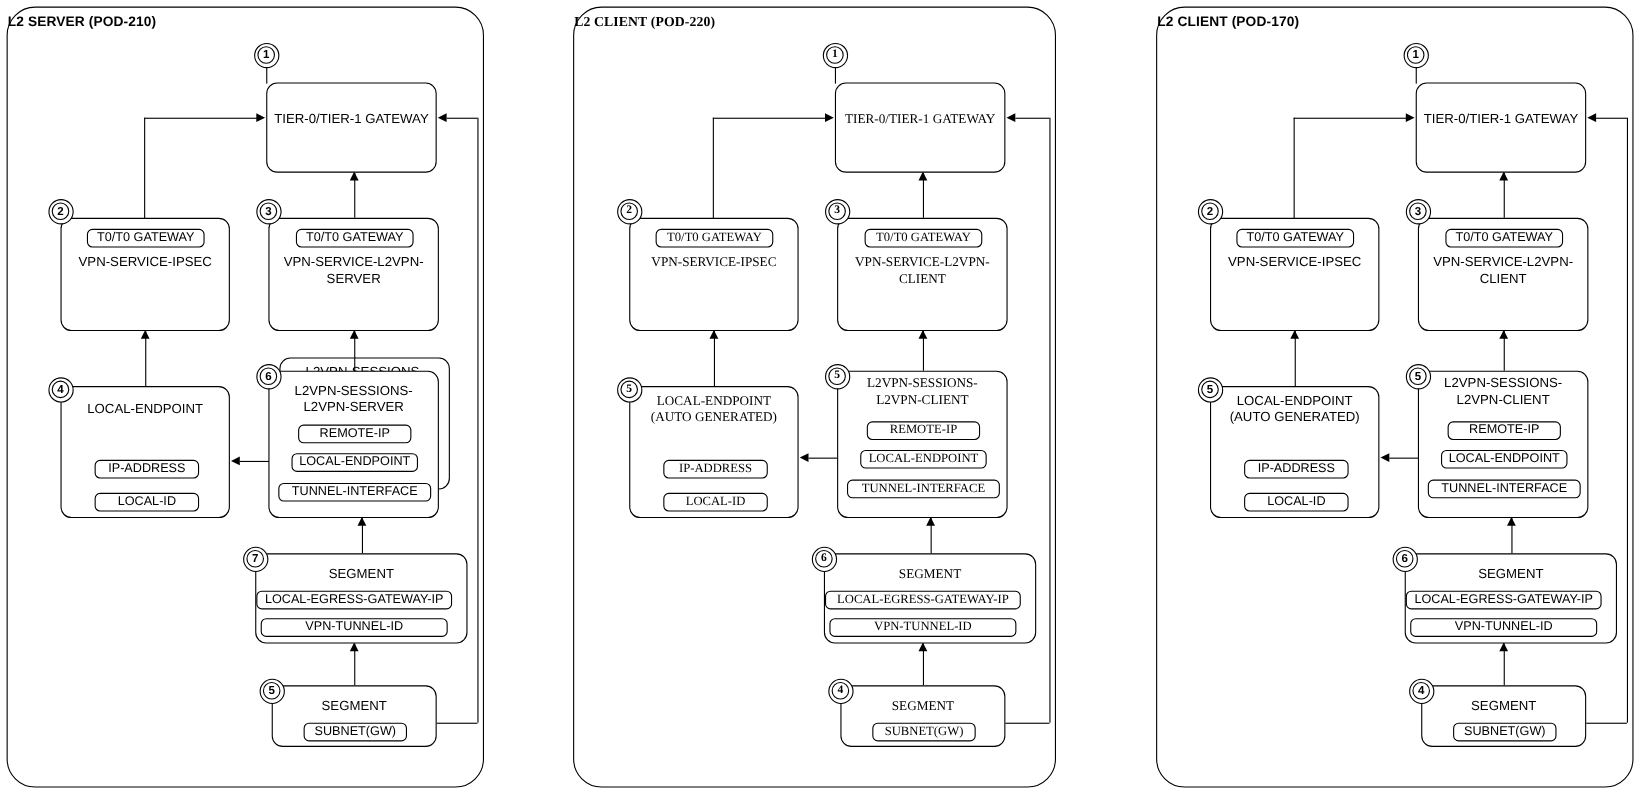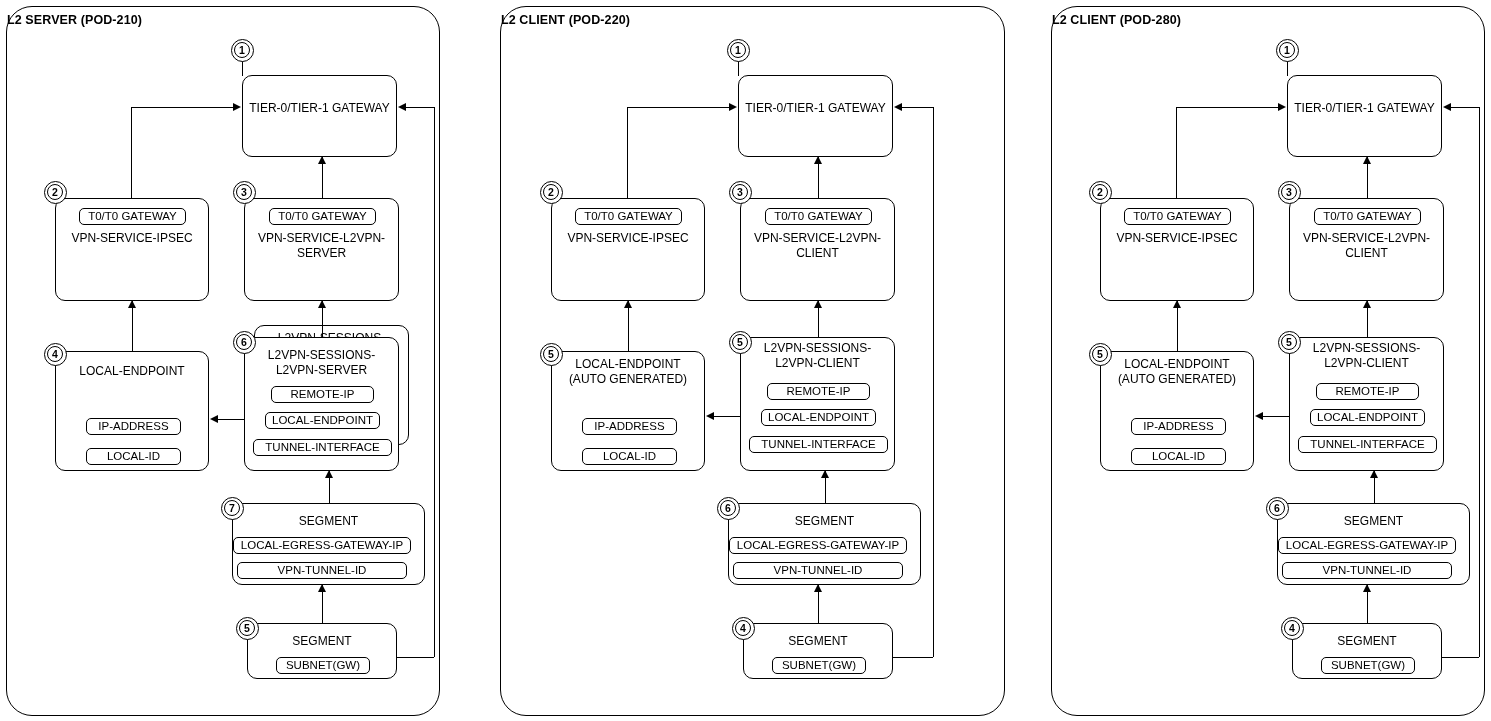--- a/index.html
+++ b/index.html
@@ -181,21 +181,21 @@
       <div class="ln v" style="left: 238px; top: 336px; width: 1.3px; height: 76px;"></div>
       <div class="ln v" style="left: 321.5px; top: 464px; width: 1.3px; height: 32px;"></div>
       <div class="arw up" style="left: 317.5px; top: 463px;"></div>
       <div class="ln v" style="left: 315px; top: 578px; width: 1.3px; height: 38px;"></div>
       <div class="arw up" style="left: 311px; top: 577px;"></div>
       <div class="ln h" style="left: 390px; top: 650px; width: 37px; height: 1.3px;"></div>
       <div class="ln v" style="left: 427px; top: 100px; width: 1.3px; height: 550px;"></div>
       <div class="ln h" style="left: 399px; top: 100px; width: 28px; height: 1.3px;"></div>
       <div class="arw left" style="left: 391px; top: 96.2px;"></div>
     </div>
-    <div class="panel" style="left: 500px; width: 505px;">
+    <div class="panel" style="left: 521px; width: 439px; font-family: Liberation Serif, serif;">
       <div class="panel-title">L2 CLIENT (POD-220)</div>
       <div class="node" style="left: 237px; top: 68px; width: 155px; height: 82px;">
         <div class="node-title" style="top: 25px;">TIER-0/TIER-1 GATEWAY</div>
       </div>
       <div class="badge" style="left: 226px; top: 32px;">
         <div class="inner">1</div>
       </div>
       <div class="ln v" style="left: 237px; top: 43px; width: 1.3px; height: 26px;"></div>
       <div class="ln h" style="left: 238px; top: 43px; width: 0px; height: 0px;"></div>
       <div class="ln h" style="left: 248px; top: 43px; width: 0px; height: 0px;"></div>
@@ -265,21 +265,21 @@
       <div class="ln v" style="left: 323.5px; top: 464px; width: 1.3px; height: 32px;"></div>
       <div class="arw up" style="left: 319.5px; top: 463px;"></div>
       <div class="ln v" style="left: 317px; top: 578px; width: 1.3px; height: 38px;"></div>
       <div class="arw up" style="left: 313px; top: 577px;"></div>
       <div class="ln h" style="left: 392px; top: 650px; width: 40px; height: 1.3px;"></div>
       <div class="ln v" style="left: 432px; top: 100px; width: 1.3px; height: 550px;"></div>
       <div class="ln h" style="left: 401px; top: 100px; width: 31px; height: 1.3px;"></div>
       <div class="arw left" style="left: 393px; top: 96.2px;"></div>
     </div>
     <div class="panel" style="left: 1051px; width: 434px;">
-      <div class="panel-title">L2 CLIENT (POD-280)</div>
+      <div class="panel-title">L2 CLIENT (POD-170)</div>
       <div class="node" style="left: 235px; top: 68px; width: 155px; height: 82px;">
         <div class="node-title" style="top: 25px;">TIER-0/TIER-1 GATEWAY</div>
       </div>
       <div class="badge" style="left: 224px; top: 32px;">
         <div class="inner">1</div>
       </div>
       <div class="ln v" style="left: 235px; top: 43px; width: 1.3px; height: 26px;"></div>
       <div class="ln h" style="left: 236px; top: 43px; width: 0px; height: 0px;"></div>
       <div class="ln h" style="left: 246px; top: 43px; width: 0px; height: 0px;"></div>
       <div class="ln h" style="left: 247px; top: 43.5px; width: 0px; height: 0px;"></div>

